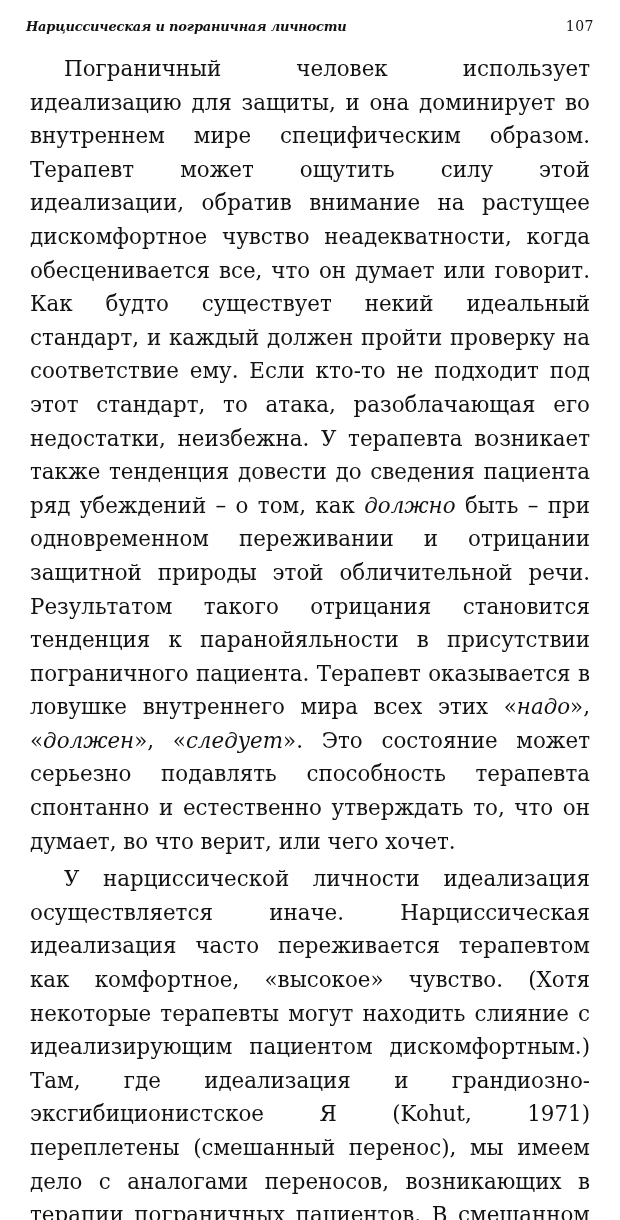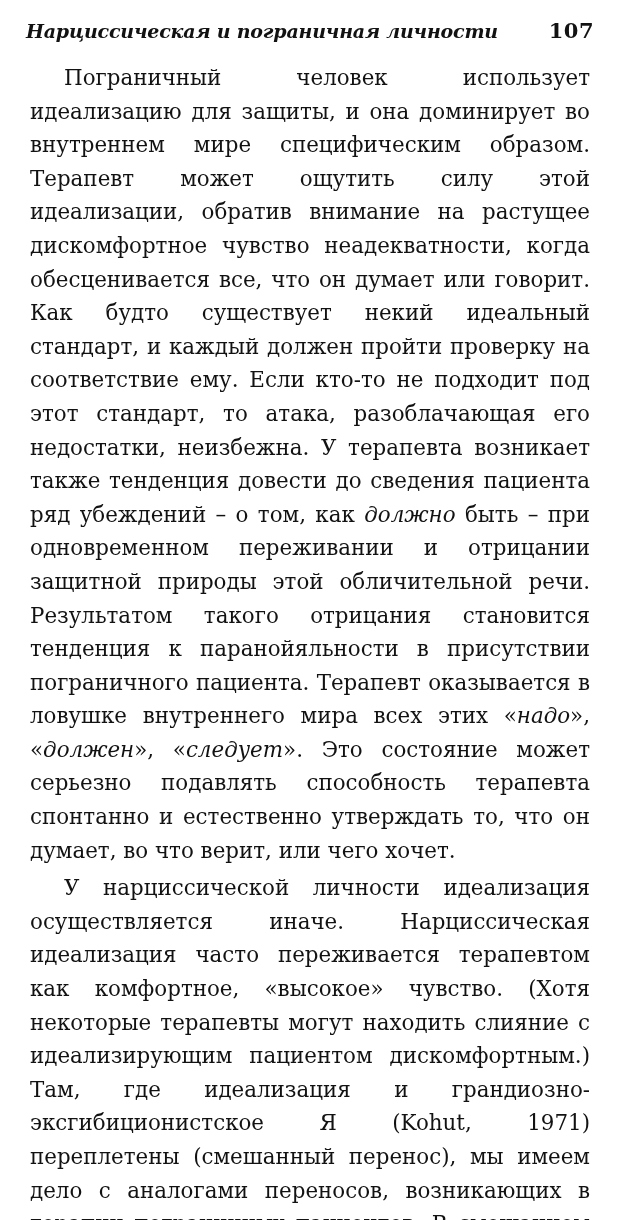--- a/index.html
+++ b/index.html
@@ -23,28 +23,28 @@
     position: relative;
   }
   .header {
     display: flex;
     align-items: baseline;
     justify-content: space-between;
     margin-bottom: 18px;
   }
   .header-title {
     font-style: italic;
-    font-size: 19px;
+    font-size: 13px;
     font-weight: 700;
     letter-spacing: -0.2px;
     white-space: nowrap;
   }
   .header-page {
-    font-size: 21px;
-    font-weight: 700;
+    font-size: 14px;
+    font-weight: 400;
     letter-spacing: 0.5px;
   }
   .body-text {
     font-size: 21.4px;
     line-height: 33.6px;
     text-align: justify;
     text-justify: inter-word;
     font-weight: 500;
     hyphens: manual;
   }

